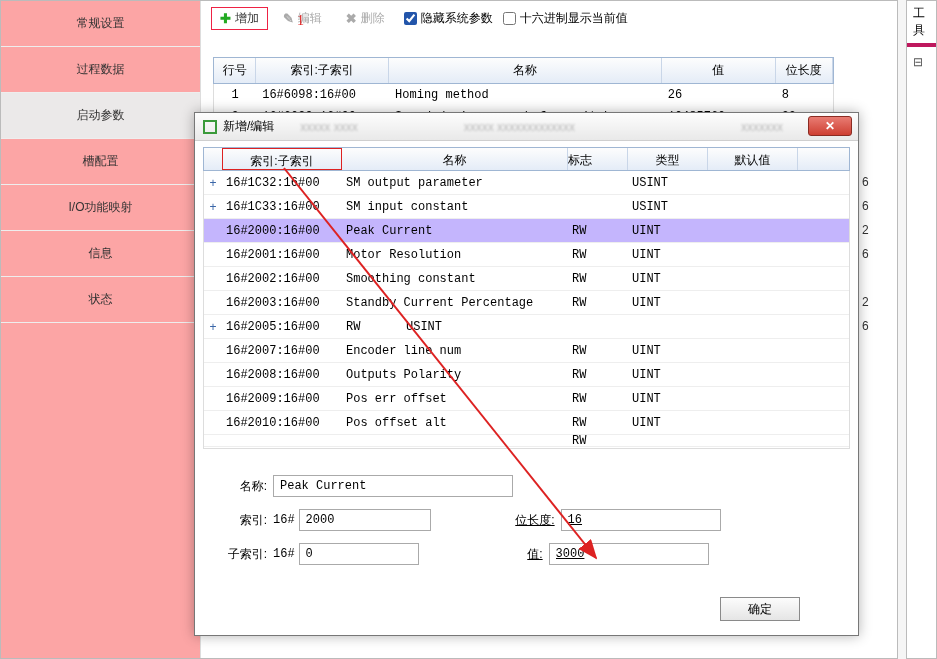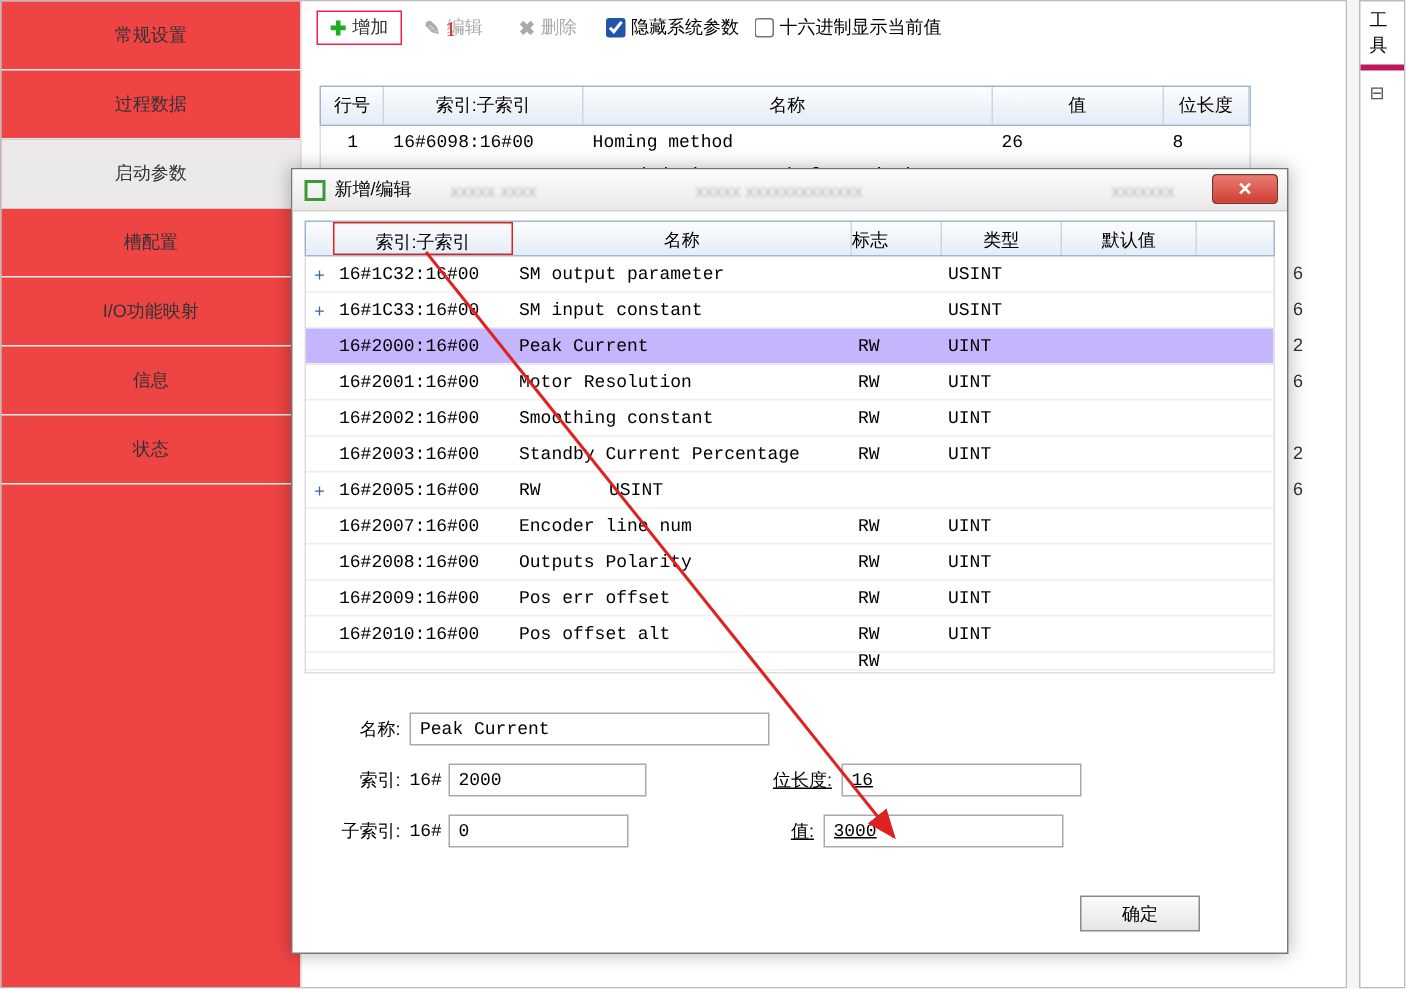--- a/index.html
+++ b/index.html
@@ -4,21 +4,21 @@
 <style>
 * { box-sizing: border-box; margin: 0; padding: 0; font-family: "Microsoft YaHei", SimSun, Arial, sans-serif; font-size: 12px; }
 body { background: #f5f5f5; width: 937px; height: 659px; position: relative; overflow: hidden; }
 
 .main-frame { position: absolute; left: 0; top: 0; width: 898px; height: 659px; background: #fff; border: 1px solid #bbb; }
 .right-strip { position: absolute; left: 906px; top: 0; width: 31px; height: 659px; background: #fff; border: 1px solid #bbb; }
 .right-strip-title { padding: 4px 6px; border-bottom: 4px solid #be185d; }
 .right-tree { padding: 6px; color: #555; }
 .right-tree .tree-node { margin: 2px 0; }
 
-.side-tabs { position: absolute; left: 0; top: 0; width: 200px; height: 100%; background: #ef4444; border-right: 1px solid #ddd; }
+.side-tabs { position: absolute; left: 0; top: 0; width: 200px; height: 100%; background: #fca5a5; border-right: 1px solid #ddd; }
 .side-tab { padding: 14px 0; text-align: center; border-bottom: 1px solid #eee; cursor: pointer; color: #333; }
 .side-tab.selected { background: #ebe9e9; }
 
 .main-area { position: absolute; left: 200px; top: 0; right: 0; bottom: 0; background: #fff; }
 
 .toolbar { padding: 6px 10px; display: flex; align-items: center; gap: 6px; }
 .tb-btn { display: inline-flex; align-items: center; gap: 4px; padding: 2px 8px; border: 1px solid transparent; cursor: pointer; color: #333; }
 .tb-btn.primary { border: 1px solid #e24; color: #333; }
 .tb-btn.primary .tb-icon { color: #2a2; }
 .tb-btn.disabled { color: #aaa; cursor: default; }

